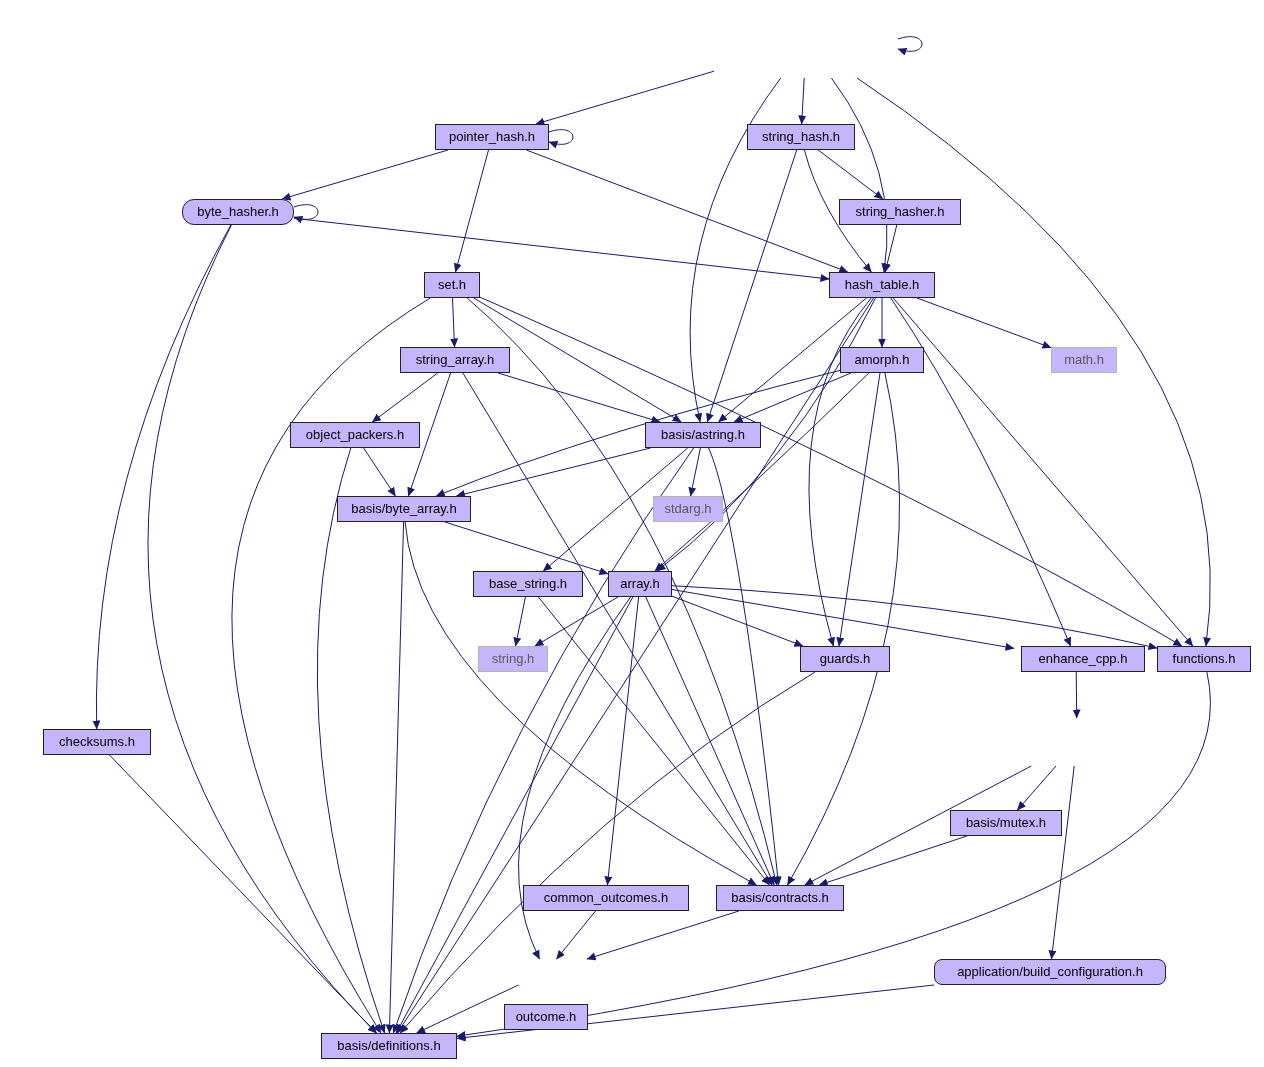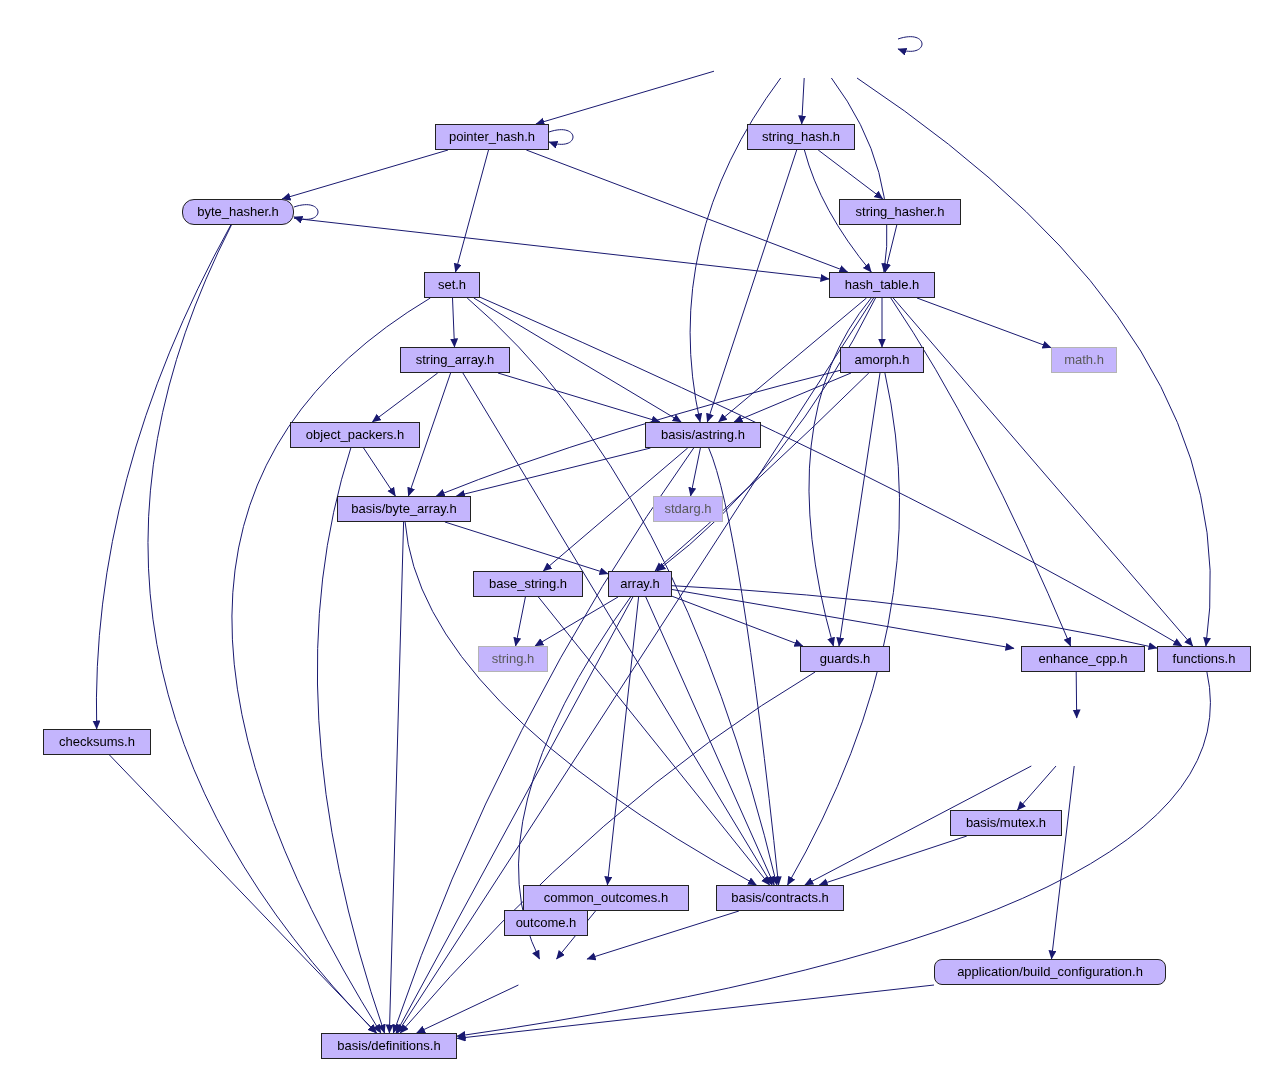--- a/index.html
+++ b/index.html
@@ -176,21 +176,21 @@
       </div>
       <div class="node" style="left: 950px; top: 810px; width: 112px; height: 26px;">
         <span class="lbl">basis/mutex.h</span>
       </div>
       <div class="node" style="left: 523px; top: 885px; width: 166px; height: 26px;">
         <span class="lbl">common_outcomes.h</span>
       </div>
       <div class="node" style="left: 716px; top: 885px; width: 128px; height: 26px;">
         <span class="lbl">basis/contracts.h</span>
       </div>
-      <div class="node" style="left: 504px; top: 910px; width: 84px; height: 26px; text-align: center;">
+      <div class="node" style="left: 504px; top: 1004px; width: 84px; height: 26px; text-align: center;">
         <span class="lbl">outcome.h</span>
       </div>
       <div class="node" style="left: 934px; top: 959px; width: 232px; height: 26px; border-radius: 8px;">
         <span class="lbl">application/build_configuration.h</span>
       </div>
       <div class="node" style="left: 321px; top: 1033px; width: 136px; height: 26px;">
         <span class="lbl">basis/definitions.h</span>
       </div>
     </div>
 </div>

